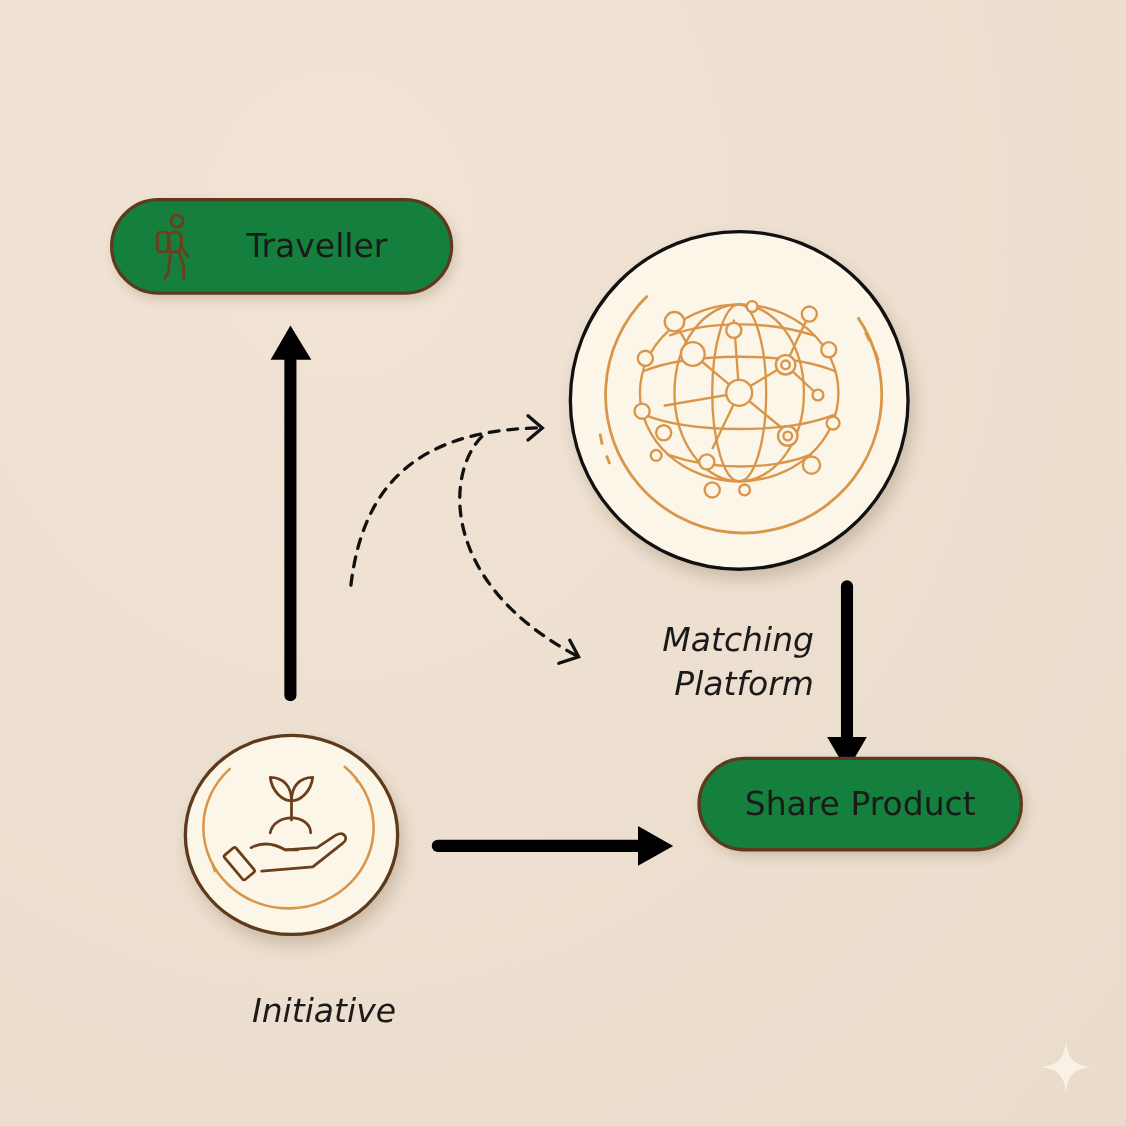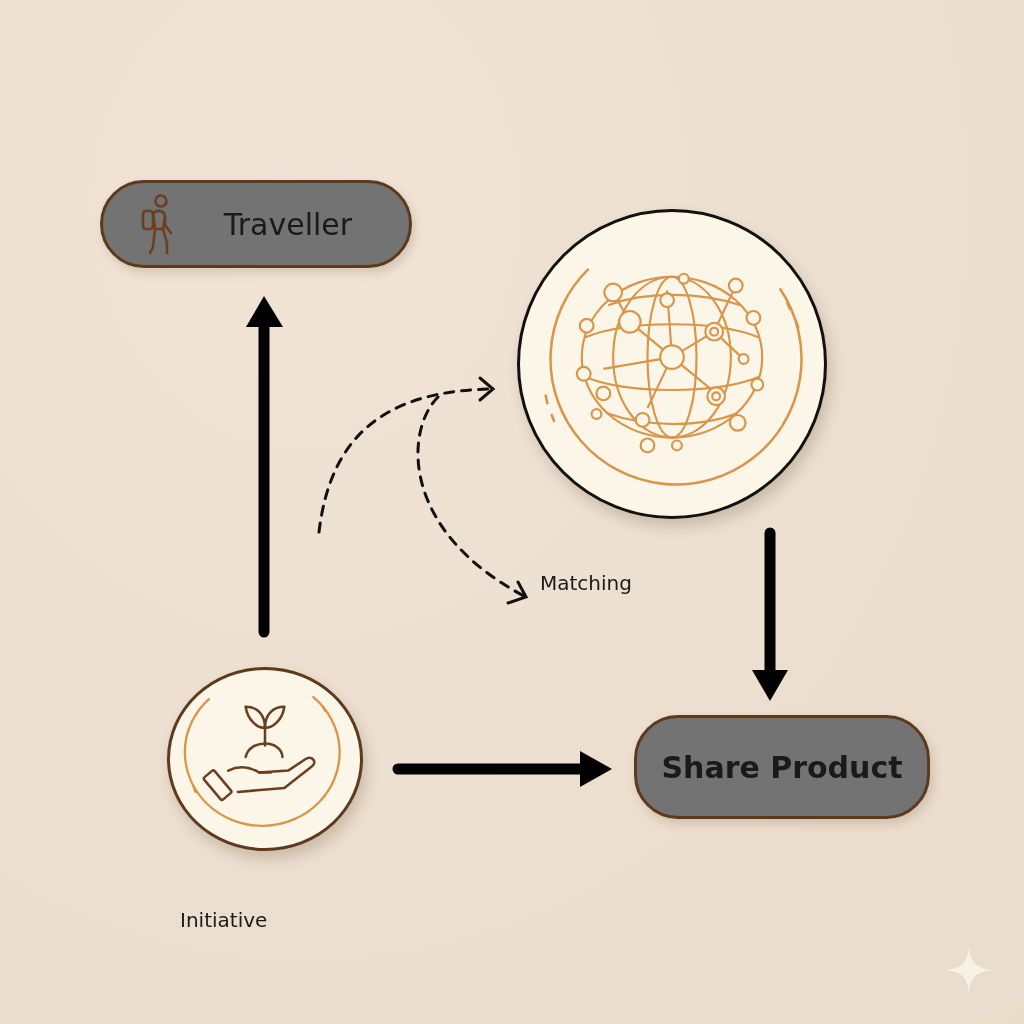--- a/index.html
+++ b/index.html
@@ -4,39 +4,39 @@
 <style>
   html, body { margin:0; padding:0; }
   body {
     width:1024px; height:1024px; overflow:hidden; position:relative;
     background: radial-gradient(ellipse at 30% 20%, #f1e4d6 0%, #ecdfcf 55%, #e9dccb 100%);
     font-family: "DejaVu Sans", "Liberation Sans", sans-serif;
   }
   .layer { position:absolute; left:0; top:0; width:1024px; height:1024px; }
   .pill {
     position:absolute; box-sizing:border-box;
-    background:#737373; border:3px solid #5e3a1c; border-radius:44px;
+    background:#15803d; border:3px solid #5e3a1c; border-radius:44px;
     box-shadow: 3px 5px 10px rgba(90,60,30,0.18);
     display:flex; align-items:center; justify-content:center;
     color:#1a1a1a; font-size:30px;
   }
   .pill-traveller { left:100px; top:180px; width:312px; height:88px; }
   .pill-traveller .pill-icon { position:absolute; left:34px; top:8px; width:40px; height:68px; }
   .pill-traveller .pill-label { margin-left:64px; }
-  .pill-share { left:634px; top:715px; width:296px; height:104px;font-weight:bold; }
+  .pill-share { left:634px; top:688px; width:296px; height:86px; }
   .circle {
     position:absolute; box-sizing:border-box; border-radius:50%;
     background:#fcf6e8;
     box-shadow: 4px 8px 14px rgba(90,60,30,0.22);
   }
   .circle-platform { left:517px; top:209px; width:310px; height:310px; border:3px solid #111; }
   .circle-initiative { left:167px; top:667px; width:196px; height:184px; border:3px solid #5e3a1c; }
   .circle svg { position:absolute; left:0; top:0; width:100%; height:100%; }
   .label {
-    position:absolute; color:#1a1a1a; font-size:20px; text-align:left; line-height:40px;
+    position:absolute; color:#1a1a1a; font-size:30px; text-align:right; line-height:40px;font-style:italic;
   }
   .label-platform { left:540px; top:563px; width:200px; }
   .label-initiative { left:180px; top:900px; width:180px; }
   .sparkle { position:absolute; left:944px; top:945px; width:50px; height:50px; }
 </style>
 </head>
 <body>
 
 <svg class="layer" viewBox="0 0 1024 1024">
 
@@ -116,20 +116,21 @@
       <circle cx="125" cy="212" r="7"></circle>
       <circle cx="222" cy="215" r="8"></circle>
       <circle cx="130" cy="238" r="7"></circle>
       <circle cx="160" cy="238" r="5"></circle>
     </g>
   </svg>
 </div>
 
 <div class="label label-platform">
   <div>Matching</div>
+  <div>Platform</div>
 </div>
 
 <div class="circle circle-initiative">
   <svg viewBox="0 0 196 184" fill="none" stroke-linecap="round" stroke-linejoin="round">
     <path d="M148,28 A80,76 0 1,1 40,30" stroke="#d9964a" stroke-width="2.4"></path>
     <path d="M158,38 L160,42 M24,120 L26,126" stroke="#d9964a" stroke-width="2.4"></path>
     <g stroke="#6b3f1d" stroke-width="2.6">
       <path d="M98,78 L98,58"></path>
       <path d="M98,60 C90,60 80,52 78,38 C90,38 98,46 98,60 Z"></path>
       <path d="M98,60 C106,60 116,52 118,38 C106,38 98,46 98,60 Z"></path>

